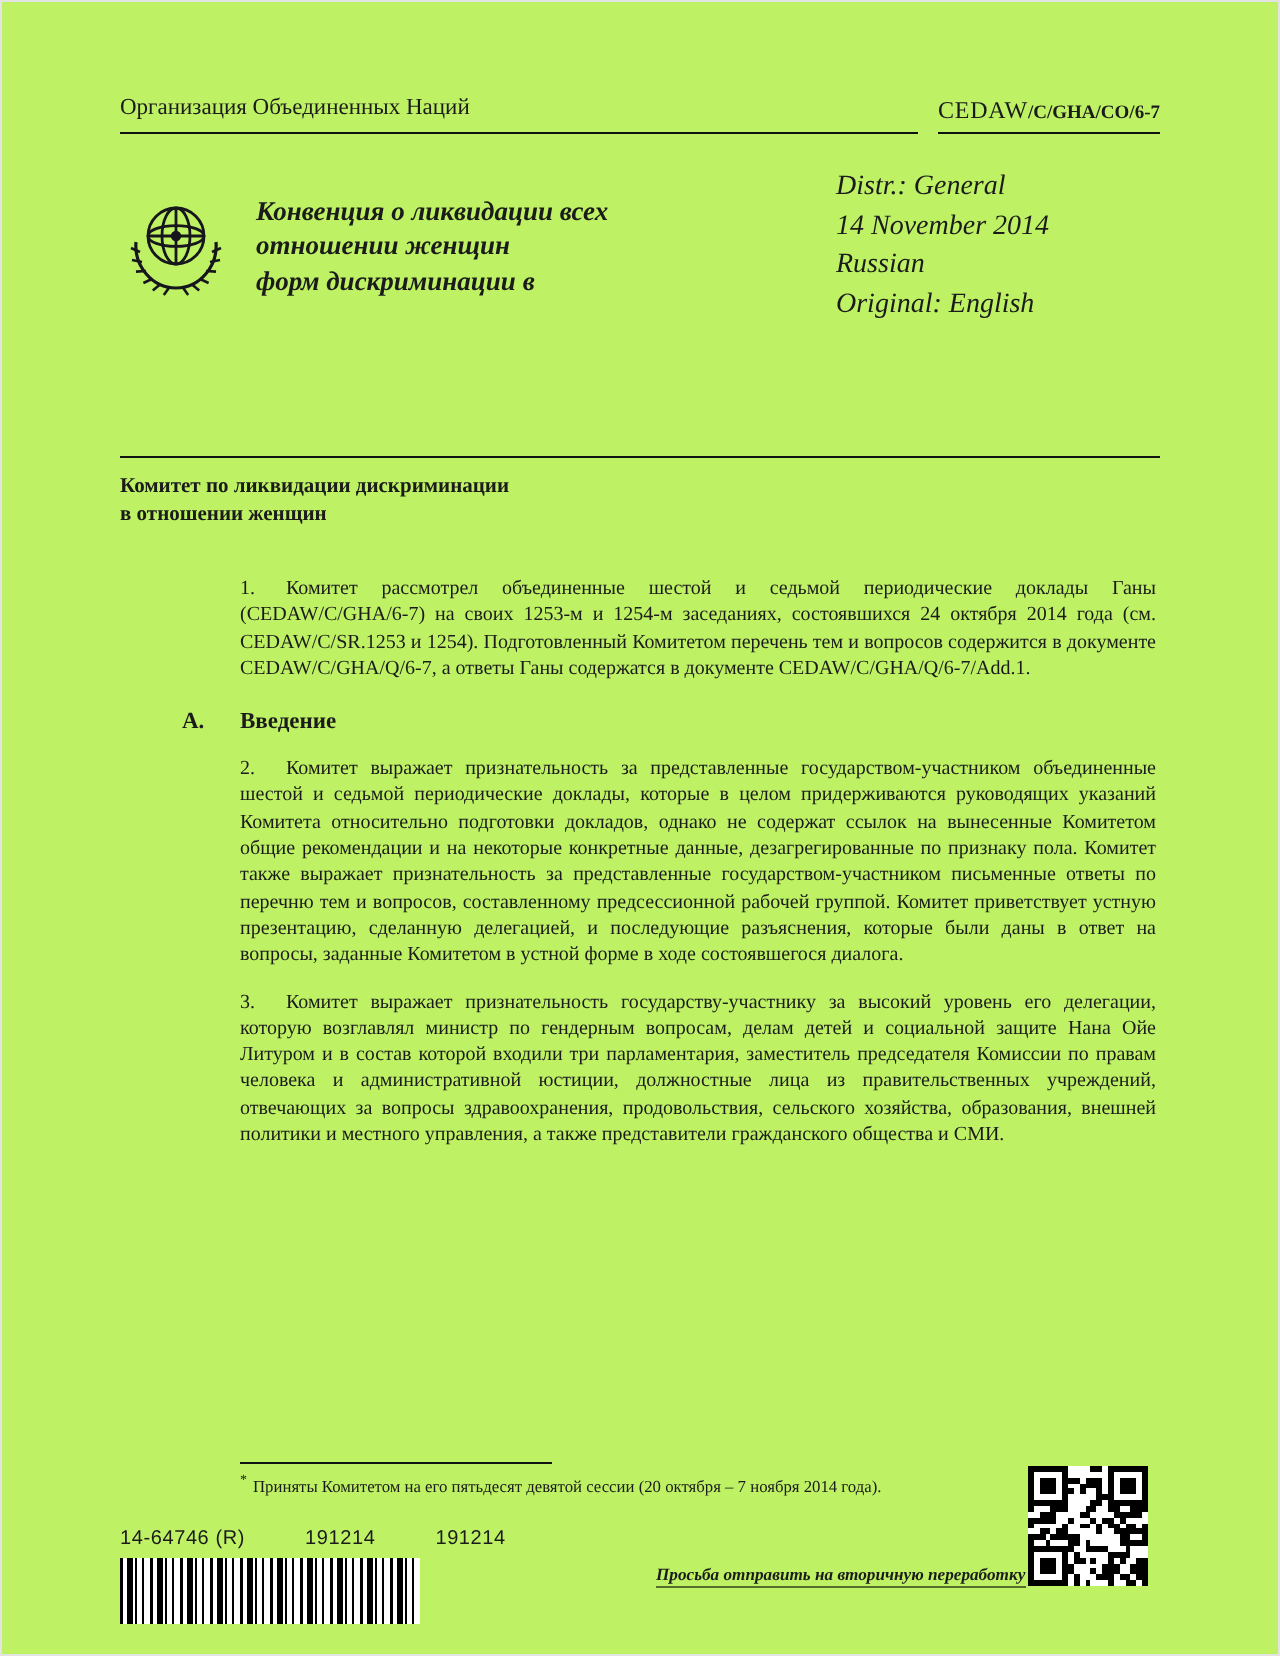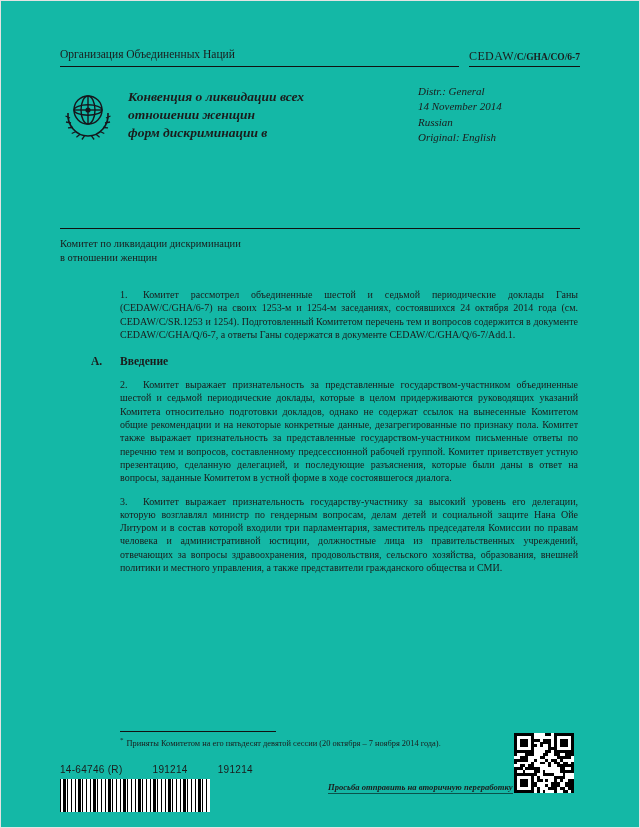--- a/index.html
+++ b/index.html
@@ -1,19 +1,19 @@
 <!DOCTYPE html>
 <html><head>
 <meta charset="utf-8">
 <style>
   * { margin:0; padding:0; box-sizing:border-box; }
   html,body { background:#d9d9d9; }
   body { font-family:"Liberation Serif", serif; }
   .page {
-    width:640px; height:828px; background:#14b8a6; margin:0 auto;
+    width:640px; height:828px; background:#bef264; margin:0 auto;
     position:relative; color:#1b1b1b; overflow:hidden;
     box-shadow: inset 0 0 0 1px #e3e3e3;
   }
   
   .masthead {
     position:absolute; left:60px; right:60px; top:46px;
     display:flex; justify-content:space-between; align-items:flex-end;
   }
   .mast-left {
     flex:1; border-bottom:1.2px solid #111; padding-bottom:6px; margin-right:10px;
@@ -27,27 +27,27 @@
   
   .subhead {
     position:absolute; left:60px; right:60px; top:84px;
     display:flex; align-items:center;font-style:italic;
   }
   .emblem { width:56px; height:58px; flex:0 0 auto; margin-top:2px; }
   .conv-title {
     margin-left:12px; width:265px;
     font-weight:bold; font-size:13.5px; line-height:1.3;
   }
-  .distr { margin-left:auto; width:162px; font-size:11px; line-height:1.4; }
+  .distr { margin-left:auto; width:162px; font-size:14px; line-height:1.4; }
   
   .full-rule { position:absolute; left:60px; right:60px; top:228px; border-top:1.2px solid #111; }
   
   .committee {
     position:absolute; left:60px; top:237px;
-    font-weight:normal; font-size:10.5px; line-height:1.35;
+    font-weight:bold; font-size:10.5px; line-height:1.35;
   }
   
   .main { position:absolute; left:120px; right:62px; top:288px; }
   .doc-title { font-weight:bold; font-size:13px; line-height:1.42; margin-bottom:13px; }
   .doc-title sup { font-size:8px; }
   .para {
     font-size:10px; line-height:1.33; text-align:justify; margin-bottom:10px;
   }
   .pnum { display:inline-block; min-width:23px; }
   .section-head {

